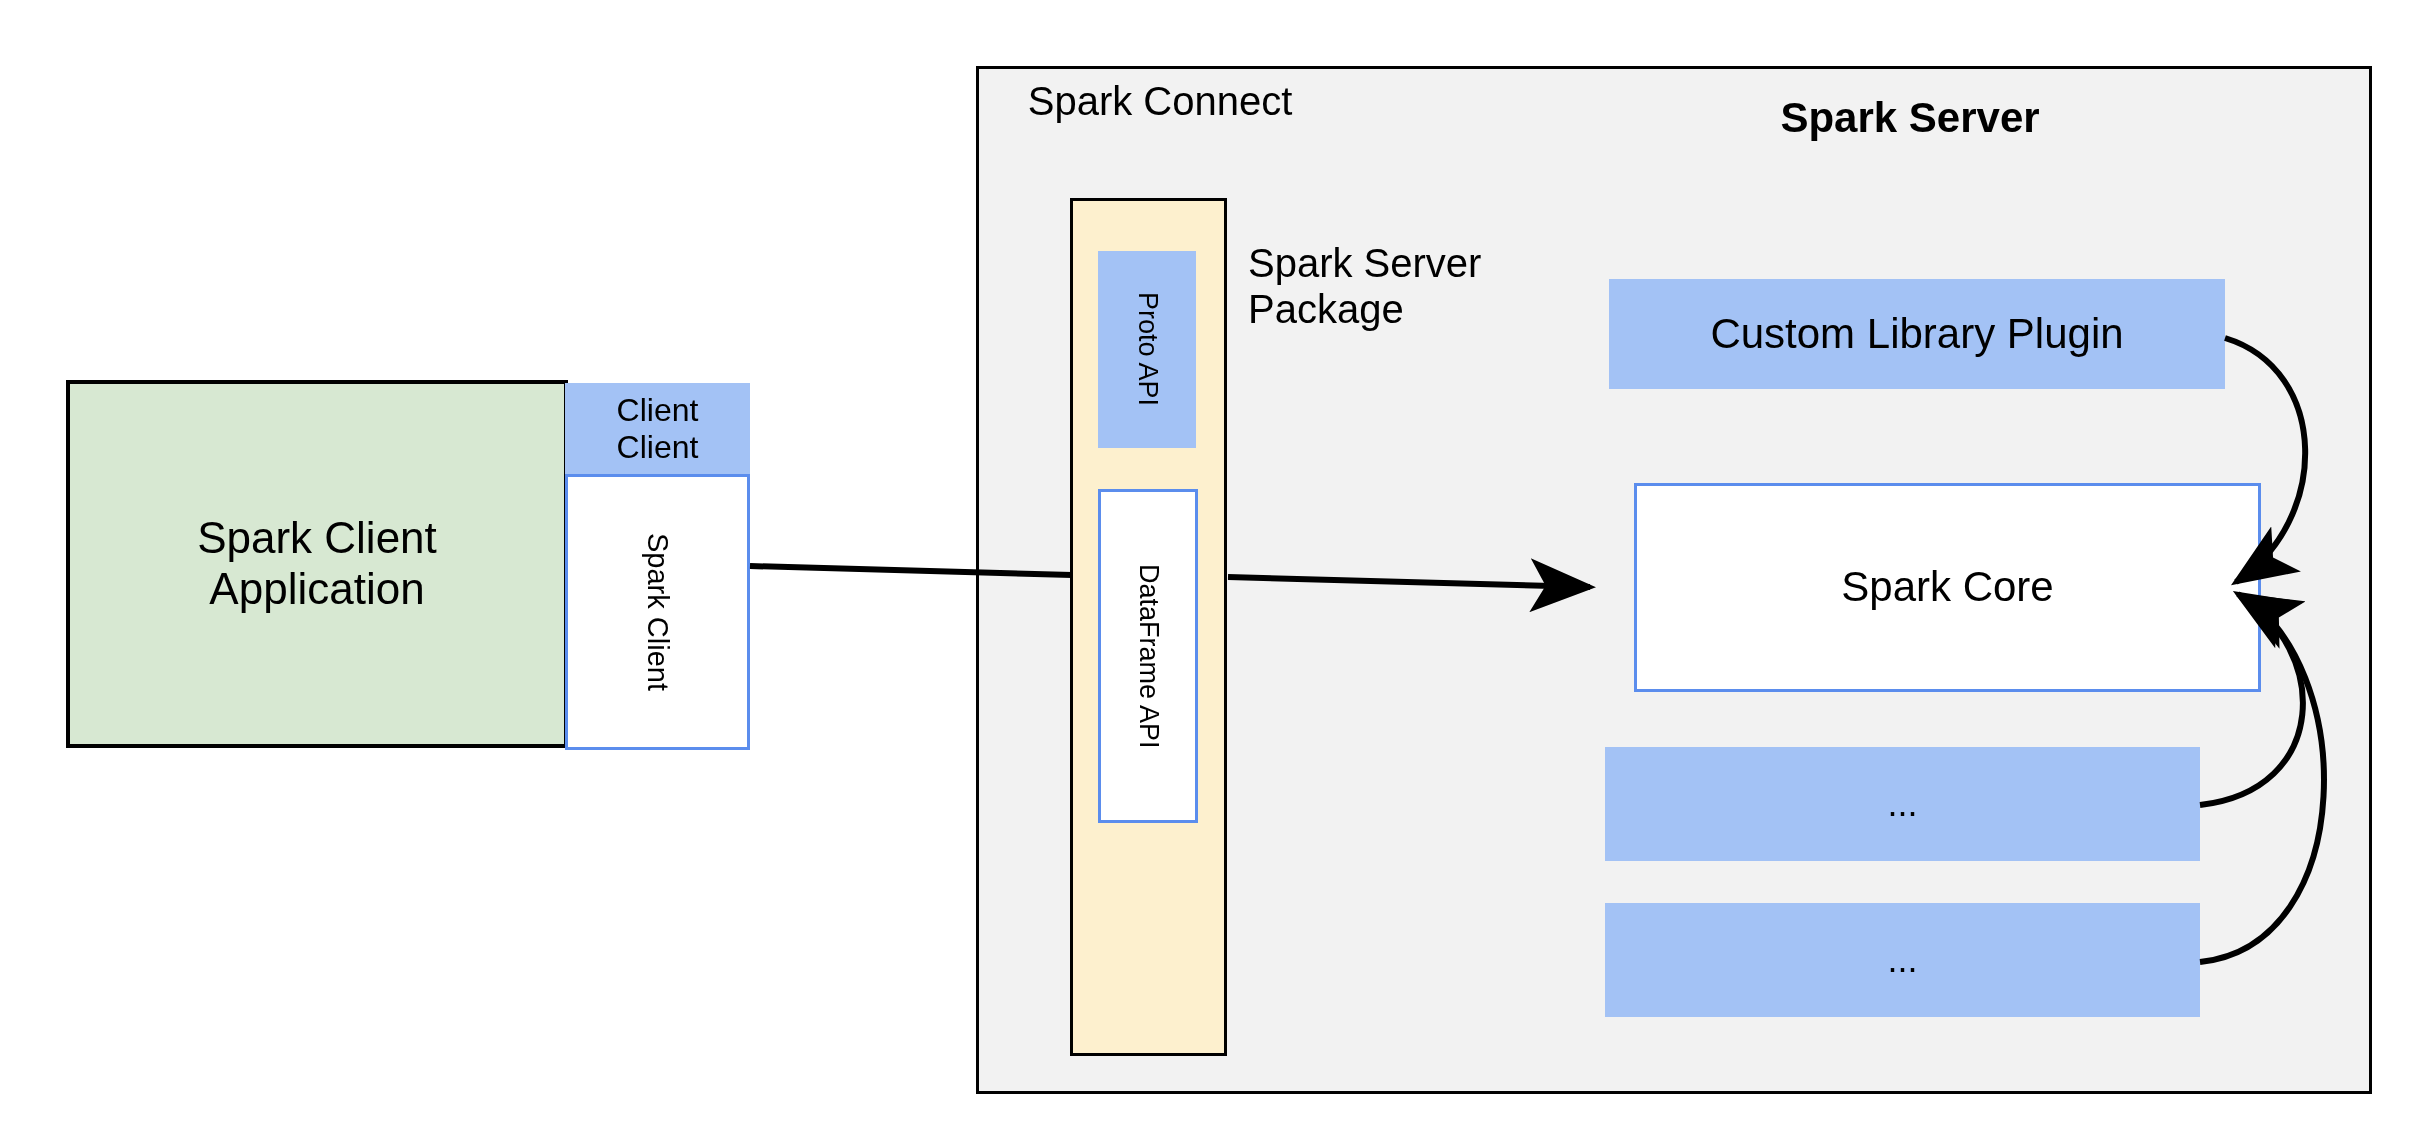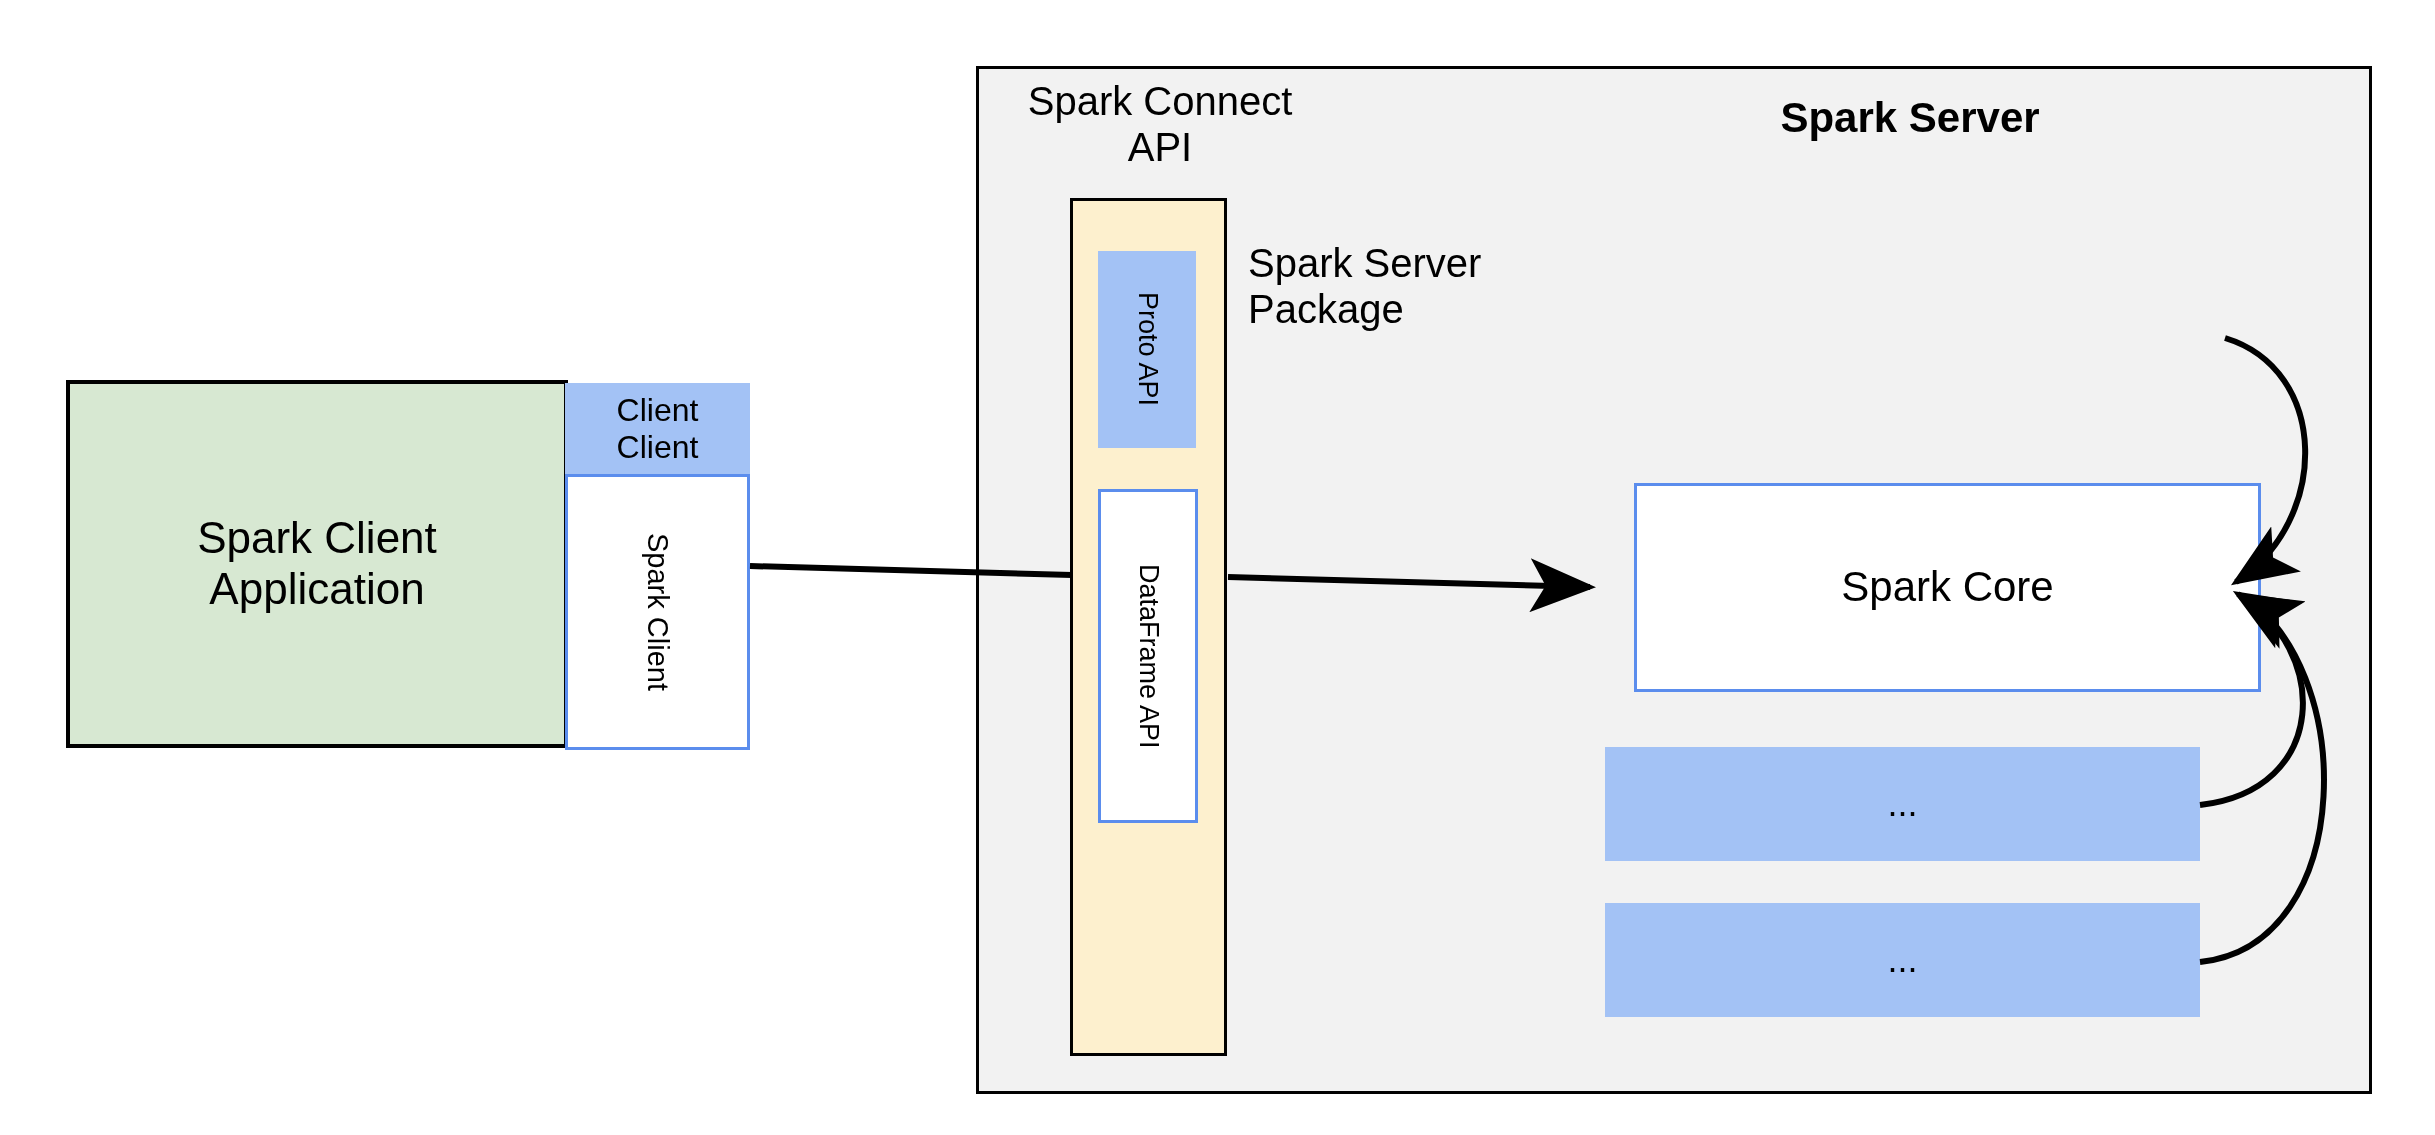--- a/index.html
+++ b/index.html
@@ -146,21 +146,20 @@
 </head>
 <body>
 
 <div id="canvas">
 
   <div class="box" id="server-panel"></div>
 
   <div class="box" id="spark-connect-api-label">
     <div>
       <div>Spark Connect</div>
-      <div>API</div>
     </div>
   </div>
 
   <div class="box" id="spark-server-title">Spark Server</div>
 
   <div class="box" id="spark-server-library-label">
     <div>
       <div>Spark Server</div>
       <div>Package</div>
     </div>
@@ -169,20 +168,23 @@
   <div class="box" id="spark-connect-column"></div>
 
   <div class="box" id="proto-api-box">
     <span class="vlabel">Proto API</span>
   </div>
 
   <div class="box" id="dataframe-api-box">
     <span class="vlabel">DataFrame API</span>
   </div>
 
+  <div class="box" id="custom-library-plugin">
+    <span>Custom Library Plugin</span>
+  </div>
 
   <div class="box" id="spark-core">
     <span>Spark Core</span>
   </div>
 
   <div class="box" id="ellipsis-box-1">
     <span>...</span>
   </div>
 
   <div class="box" id="ellipsis-box-2">

